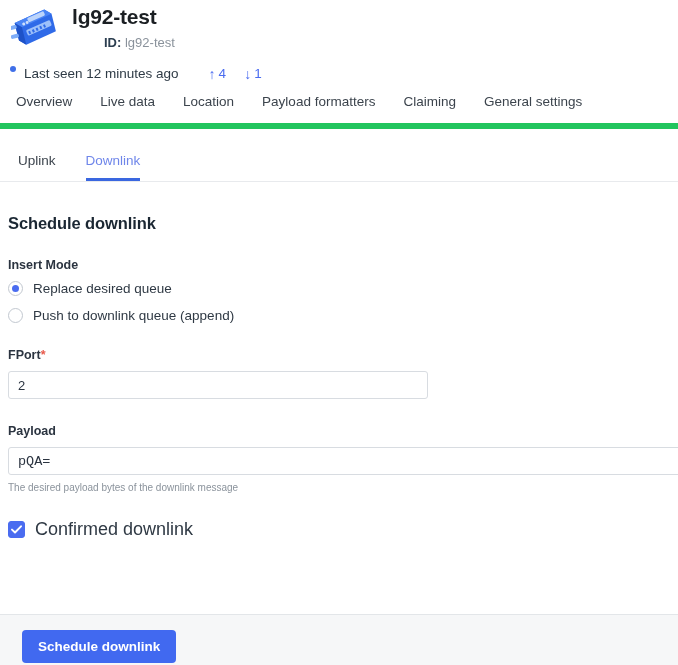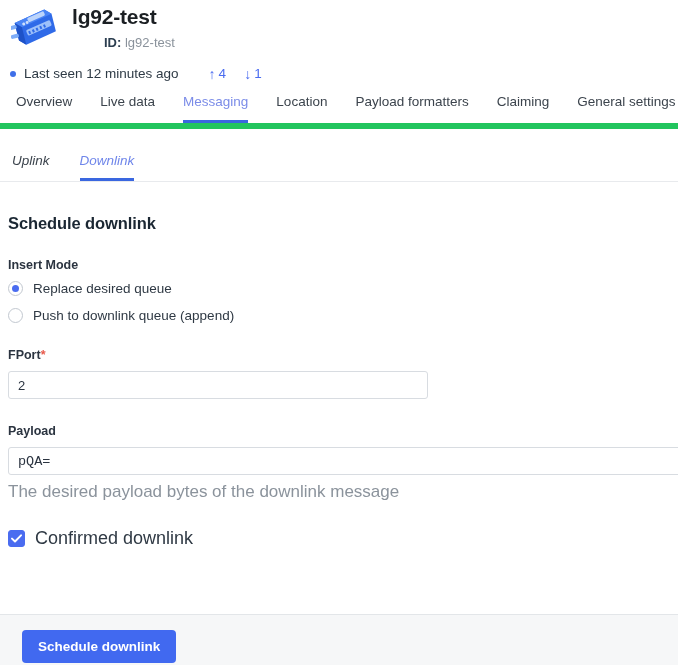--- a/index.html
+++ b/index.html
@@ -45,21 +45,21 @@
     padding-left: 32px;
   }
   .device-id .id-value {
     font-weight: normal;
     color: #8a929b;
   }
 
   
   .status-row {
     display: flex;
-    align-items: center;
+    align-items: flex-start;
     padding: 12px 0 0 10px;
     font-size: 13.5px;
     color: #2e3a45;
   }
   .status-dot {
     width: 6px;
     height: 6px;
     border-radius: 50%;
     background: #3f6fe8;
     margin-right: 8px;
@@ -100,24 +100,23 @@
   }
   .tab.active {
     color: #7b8ce8;
     border-bottom-color: #3a67e0;
   }
 
   
   .tabs-sub {
     display: flex;
     align-items: flex-start;
-    padding: 24px 0 0 12px;
+    padding: 24px 0 0 18px;
     border-bottom: 1px solid #e8eaed;
     height: 53px;
-    font-style: italic;
   }
   .subtab {
     font-size: 13.5px;
     color: #3c444d;
     padding: 0 0 9px 0;
     margin-right: 30px;
     cursor: pointer;
     border-bottom: 3px solid transparent;
     line-height: 16px;
   }
@@ -192,21 +191,21 @@
     border-radius: 3px;
     font-size: 13.5px;
     color: #2b3440;
     padding: 0 9px;
     font-family: "Liberation Mono", monospace;
     background: #fff;
     outline: none;
     display: block;
   }
   .help-text {
-    font-size: 17px;
+    font-size: 10px;
     color: #8b939c;
     margin-top: 7px;
   }
 
   .checkbox-row {
     display: flex;
     align-items: center;
     margin-top: 26px;
     cursor: pointer;
   }
@@ -292,21 +291,20 @@
     <span class="counter">
       <span class="arrow">↓</span>
       <span>1</span>
     </span>
   </span>
 </div>
 
 <div class="tabs-main">
   <div class="tab">Overview</div>
   <div class="tab">Live data</div>
-  <div class="tab active">Messaging</div>
   <div class="tab">Location</div>
   <div class="tab">Payload formatters</div>
   <div class="tab">Claiming</div>
   <div class="tab">General settings</div>
 </div>
 
 <div class="tabs-sub">
   <div class="subtab">Uplink</div>
   <div class="subtab active">Downlink</div>
 </div>

